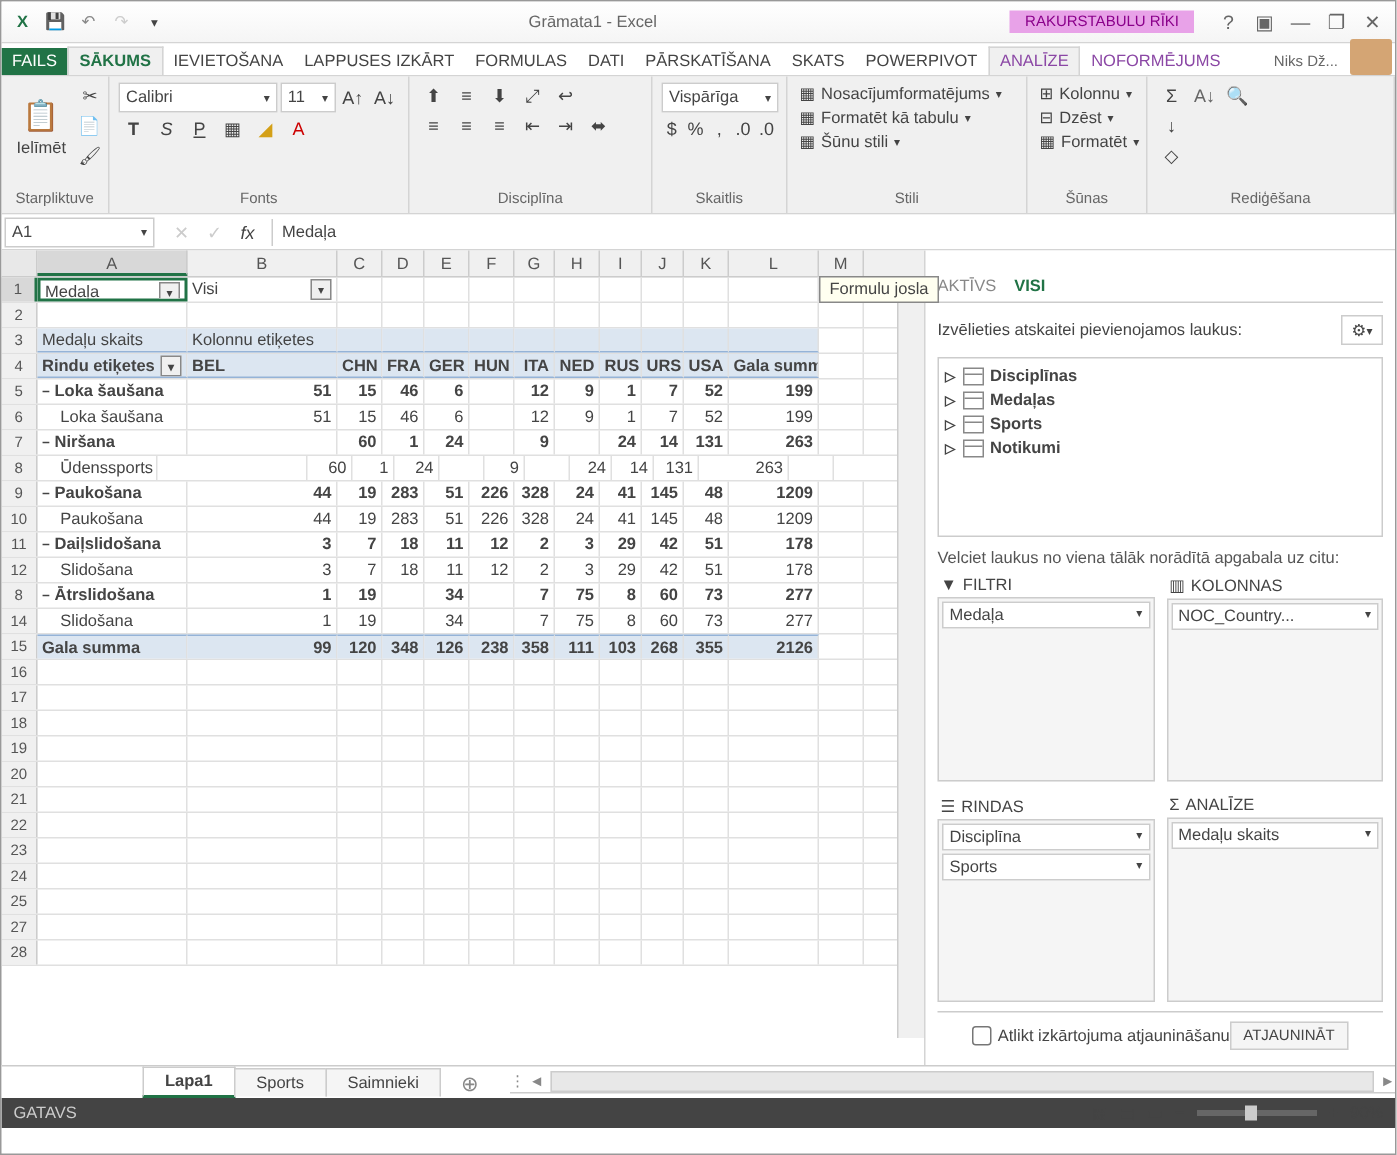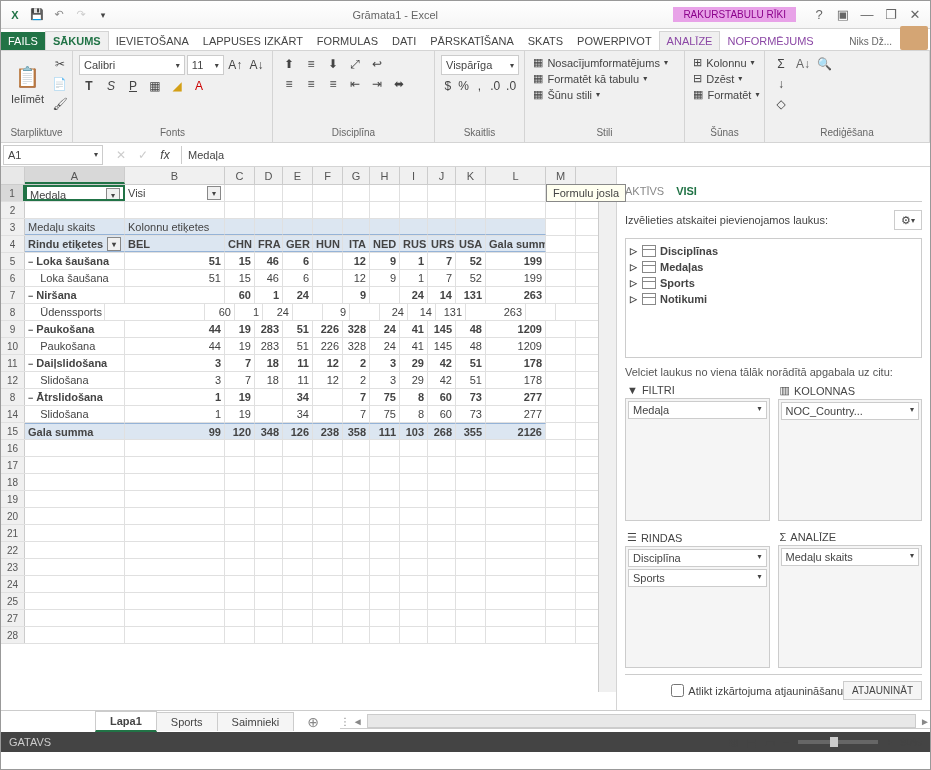--- a/index.html
+++ b/index.html
@@ -65,21 +65,21 @@
 .field.group{font-weight:bold}
 .field .tri{width:8px;font-size:9px}
 .field .tbl-ico{width:14px;height:12px;background:#fff;border:1px solid #888;position:relative}
 .field .tbl-ico::before{content:'';position:absolute;top:3px;left:0;right:0;height:1px;background:#888}
 .areas-hint{font-size:11px;color:#555;margin:8px 0 4px 0}
 .areas{flex:1;display:grid;grid-template-columns:1fr 1fr;grid-template-rows:1fr 1fr;gap:8px}
 .area{display:flex;flex-direction:column}
 .area-hdr{font-size:10px;color:#666;padding:2px;display:flex;gap:4px;align-items:center}
 .area-box{flex:1;border:1px solid #ccc;background:#f5f5f5;padding:2px;min-height:60px}
 .area-item{background:#fff;border:1px solid #ccc;padding:2px 4px;font-size:11px;margin-bottom:2px;display:flex;justify-content:space-between;cursor:pointer}
-.pane-footer{display:flex;justify-content:flex-end;align-items:center;padding-top:6px;border-top:1px solid #ccc;margin-top:6px}
+.pane-footer{display:flex;justify-content:center;align-items:center;padding-top:6px;border-top:1px solid #ccc;margin-top:6px}
 .check{display:flex;gap:4px;align-items:center;font-size:11px;color:#555}
 .upd-btn{padding:3px 8px;border:1px solid #ccc;background:#f5f5f5;font-size:10px;cursor:pointer}
 .sheet-tabs{height:22px;background:#fff;border-top:1px solid #ccc;display:flex;align-items:center;padding-left:24px}
 .stab{padding:3px 14px;border:1px solid #ccc;border-bottom:none;margin-right:-1px;font-size:11px;cursor:pointer;background:#f5f5f5}
 .stab.active{background:#fff;font-weight:bold;border-bottom:2px solid #217346}
 .stab.add{border:none;background:none;color:#888;font-size:14px}
 .status{height:20px;background:#444;color:#fff;display:flex;align-items:center;justify-content:space-between;padding:0 8px;font-size:10px}
 .status-left{color:#ccc}
 .status-right{display:flex;gap:8px;align-items:center;color:#ccc}
 .zoom-slider{width:80px;height:4px;background:#666;position:relative}

